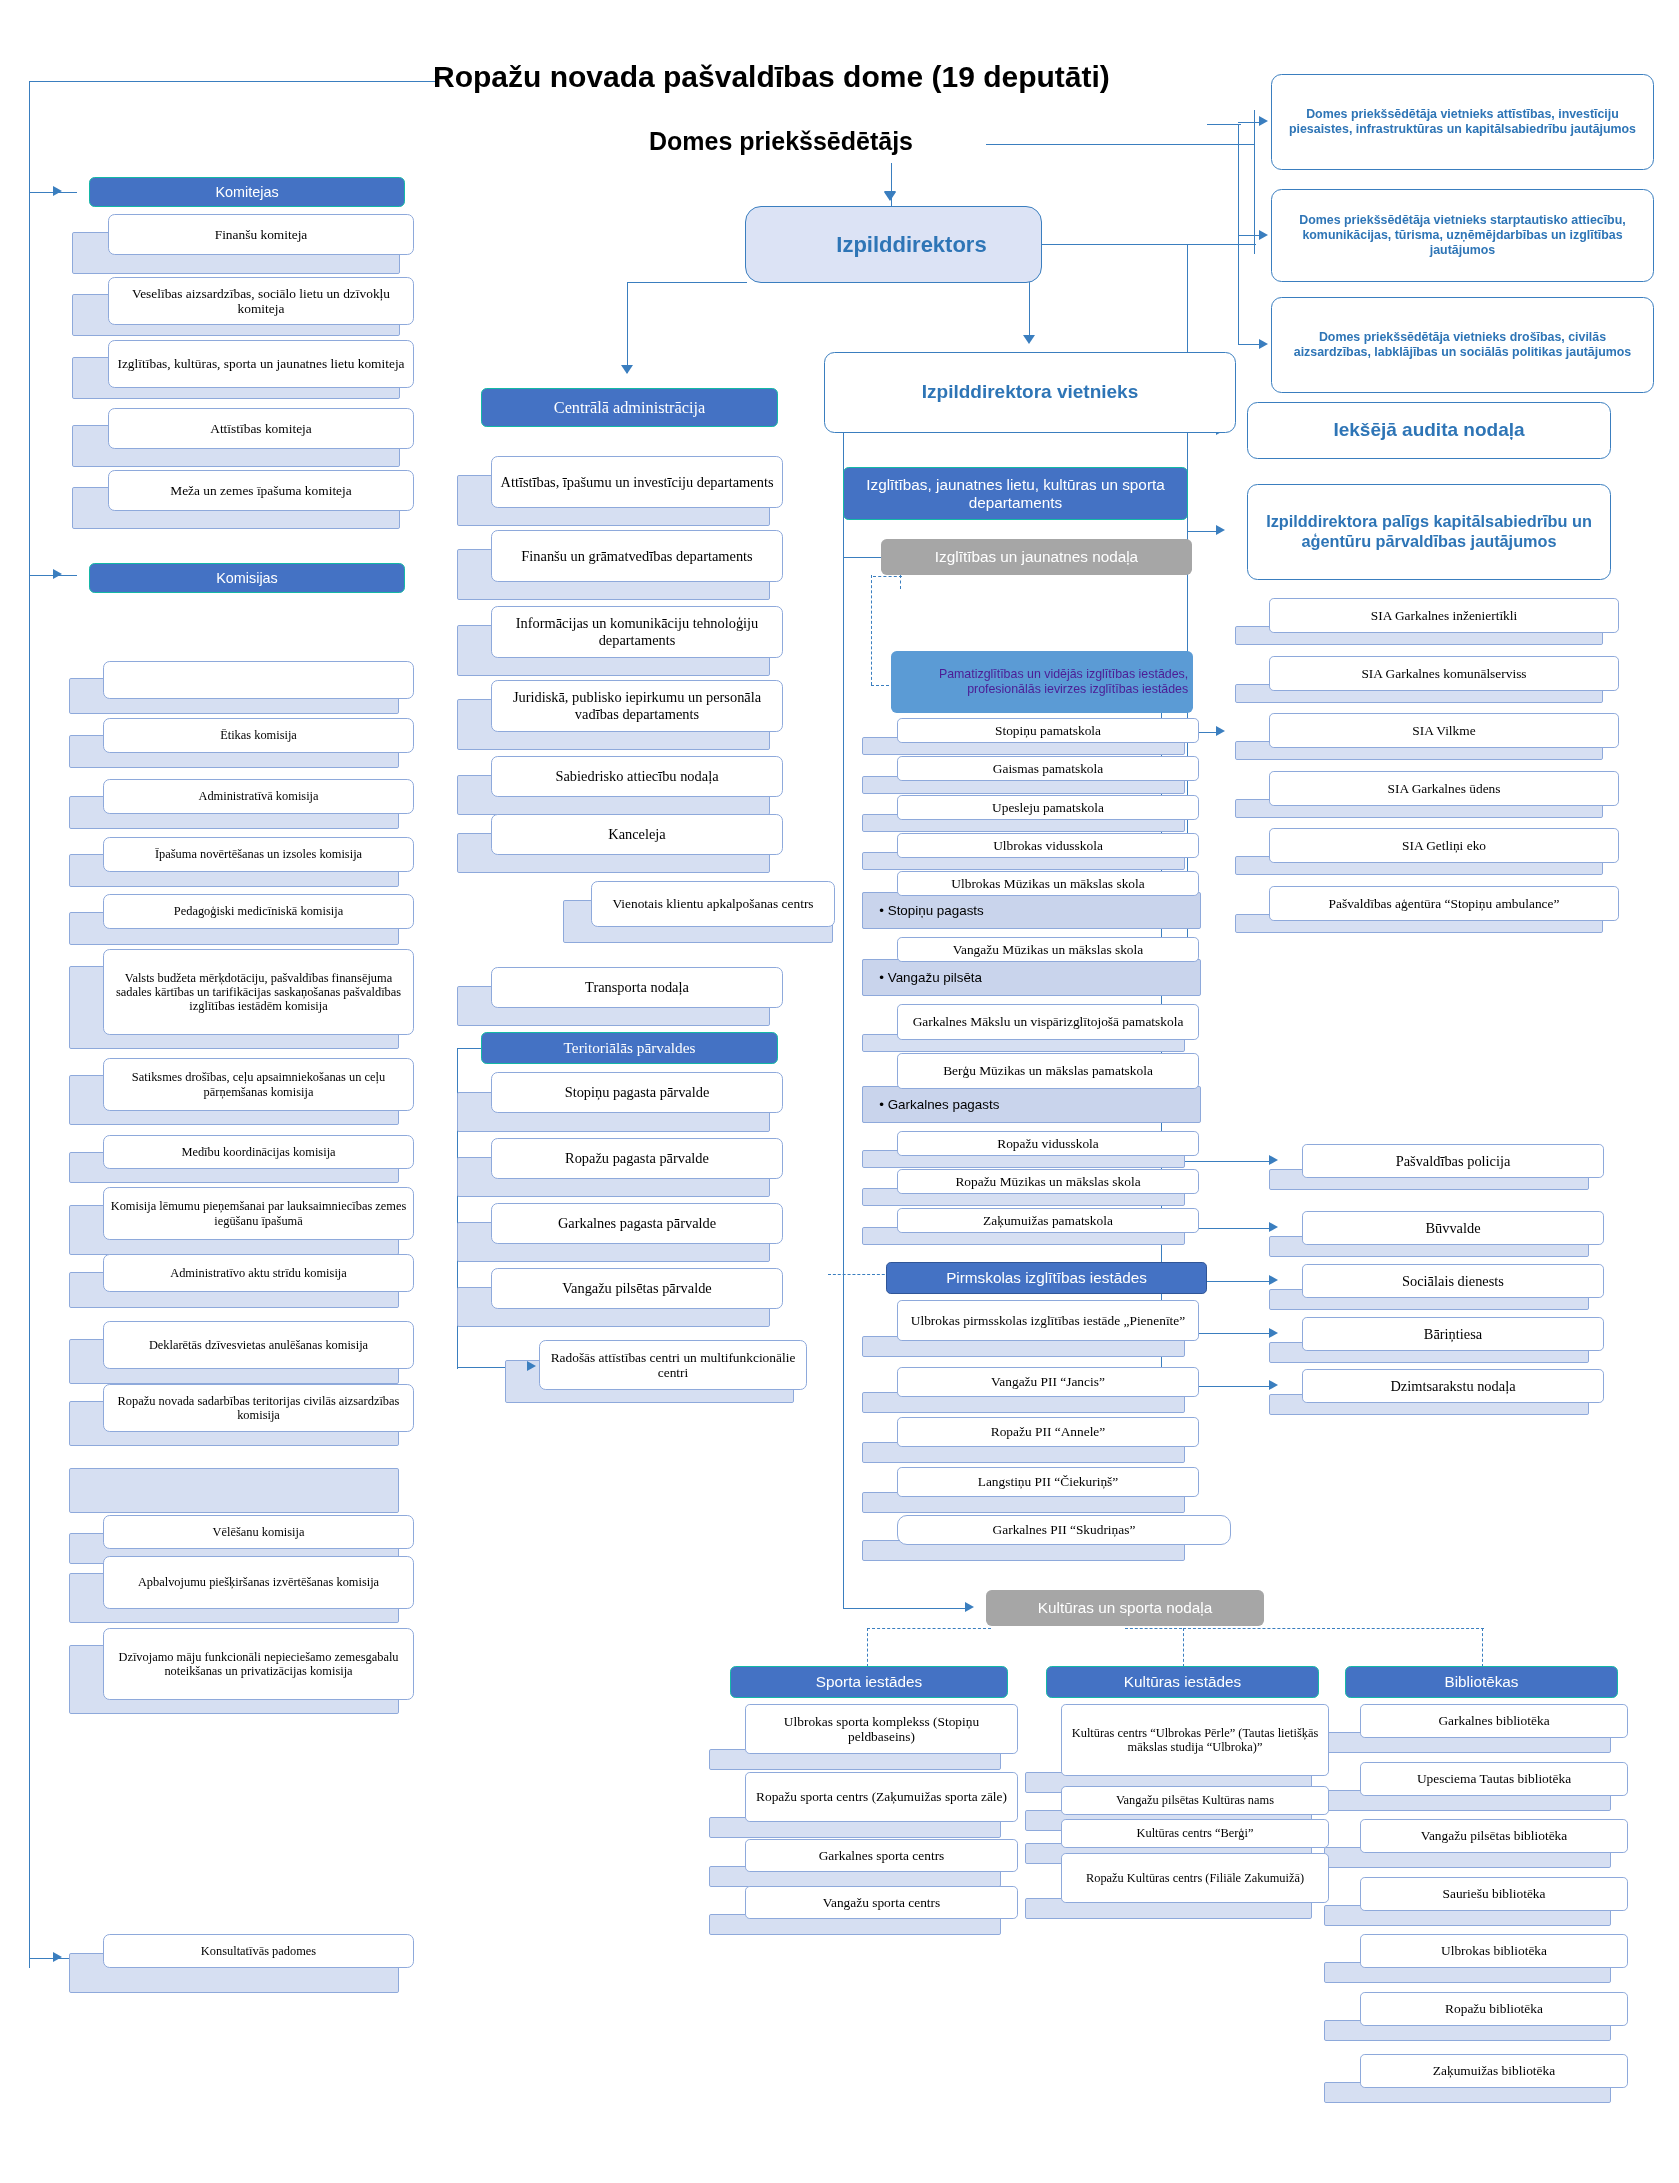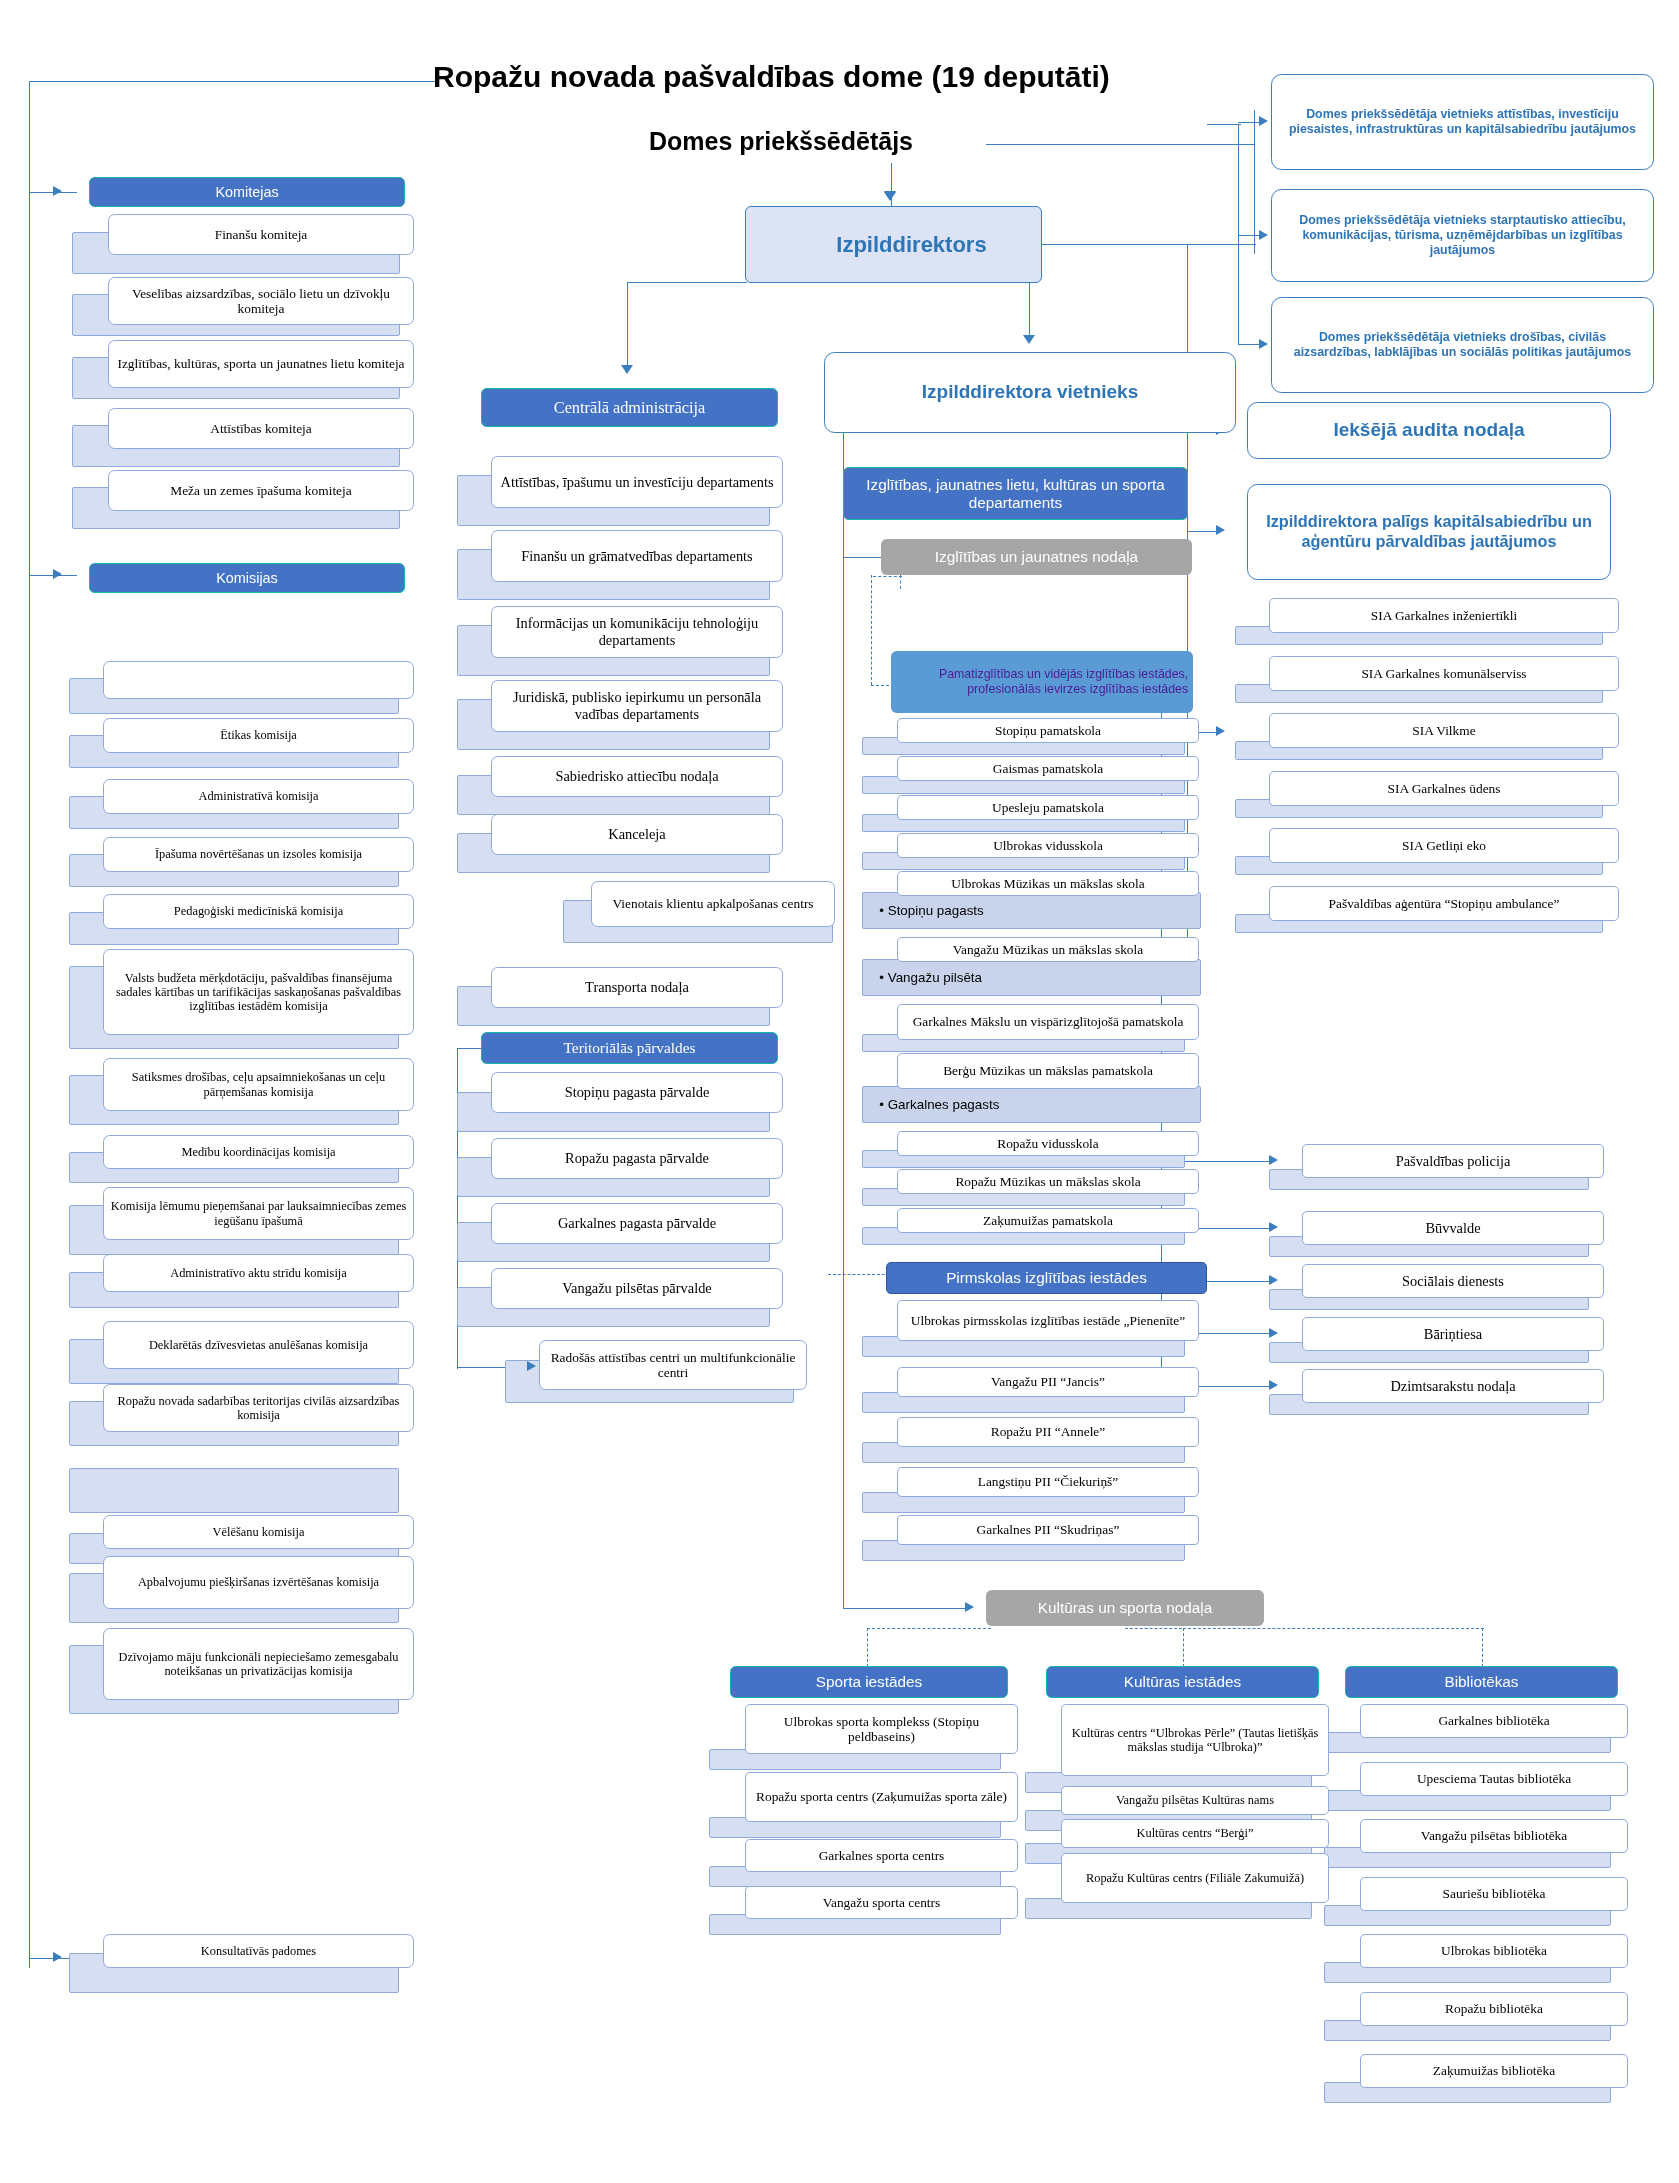--- a/index.html
+++ b/index.html
@@ -24,21 +24,21 @@
     font-family:"Liberation Sans",sans-serif;z-index:4;
   }
   .hdr-serif{font-family:"Liberation Serif",serif;}
 
   .bluebox{
     background:#ffffff;border:1.4px solid #3a7ebf;border-radius:10.5px;
     color:#2e75b6;font-weight:bold;font-family:"Liberation Sans",sans-serif;
     line-height:1.2;padding:2.9px 6.7px;z-index:4;
   }
   .fillbox{
-    background:#dce3f5;border:1.9px solid #3a7ebf;border-radius:6px;
+    background:#dce3f5;border:1.9px solid #3a7ebf;border-radius:16px;
     color:#2e75b6;font-weight:bold;font-family:"Liberation Sans",sans-serif;z-index:4;padding-left:36px;
   }
   .greybox{
     background:#a6a6a6;border-radius:5.7px;color:#fff;font-family:"Liberation Sans",sans-serif;z-index:4;
   }
   .midblue{
     background:#5b9bd5;border-radius:5.7px;color:#4c1d95;font-family:"Liberation Sans",sans-serif;
     line-height:1.2;padding:1.9px 4.8px;z-index:4;
   }
   .darkblue{
@@ -228,21 +228,21 @@
     <div class="dsh-h" style="left:828px;top:1274px;width:91px;"></div>
     <div class="plate" style="left:862px;top:1336px;width:321px;height:19px;"></div>
     <div class="node card" style="left:897px;top:1300px;width:302px;height:41px;font-size:13.4px;border-radius:4.8px;">Ulbrokas pirmsskolas izglītības iestāde „Pienenīte”</div>
     <div class="plate" style="left:862px;top:1392px;width:321px;height:19px;"></div>
     <div class="node card" style="left:897px;top:1367px;width:302px;height:30px;font-size:13.4px;border-radius:4.8px;">Vangažu PII “Jancis”</div>
     <div class="plate" style="left:862px;top:1442px;width:321px;height:19px;"></div>
     <div class="node card" style="left:897px;top:1417px;width:302px;height:30px;font-size:13.4px;border-radius:4.8px;">Ropažu PII “Annele”</div>
     <div class="plate" style="left:862px;top:1492px;width:321px;height:19px;"></div>
     <div class="node card" style="left:897px;top:1467px;width:302px;height:30px;font-size:13.4px;border-radius:4.8px;">Langstiņu PII “Čiekuriņš”</div>
     <div class="plate" style="left:862px;top:1540px;width:321px;height:19px;"></div>
-    <div class="node card" style="left:897px;top:1515px;width:302px;height:30px;font-size:13.4px;border-radius:4px;">Garkalnes PII “Skudriņas”</div>
+    <div class="node card" style="left:897px;top:1515px;width:334px;height:30px;font-size:13.4px;border-radius:10px;">Garkalnes PII “Skudriņas”</div>
     <div class="node greybox" style="left:986px;top:1590px;width:278px;height:36px;font-size:15.3px;">Kultūras un sporta nodaļa</div>
     <div class="ln lnv" style="left:843px;top:557px;height:1051px;"></div>
     <div class="ln lnh" style="left:843px;top:1608px;width:124px;"></div>
     <div class="arrow ar-r" style="left:965px;top:1602px;"></div>
     <div class="plate" style="left:1235px;top:626px;width:366px;height:17px;"></div>
     <div class="node card" style="left:1269px;top:598px;width:350px;height:35px;font-size:13.4px;border-radius:4.8px;">SIA Garkalnes inženiertīkli</div>
     <div class="plate" style="left:1235px;top:684px;width:366px;height:17px;"></div>
     <div class="node card" style="left:1269px;top:656px;width:350px;height:35px;font-size:13.4px;border-radius:4.8px;">SIA Garkalnes komunālserviss</div>
     <div class="plate" style="left:1235px;top:741px;width:366px;height:17px;"></div>
     <div class="node card" style="left:1269px;top:713px;width:350px;height:35px;font-size:13.4px;border-radius:4.8px;">SIA Vilkme</div>

